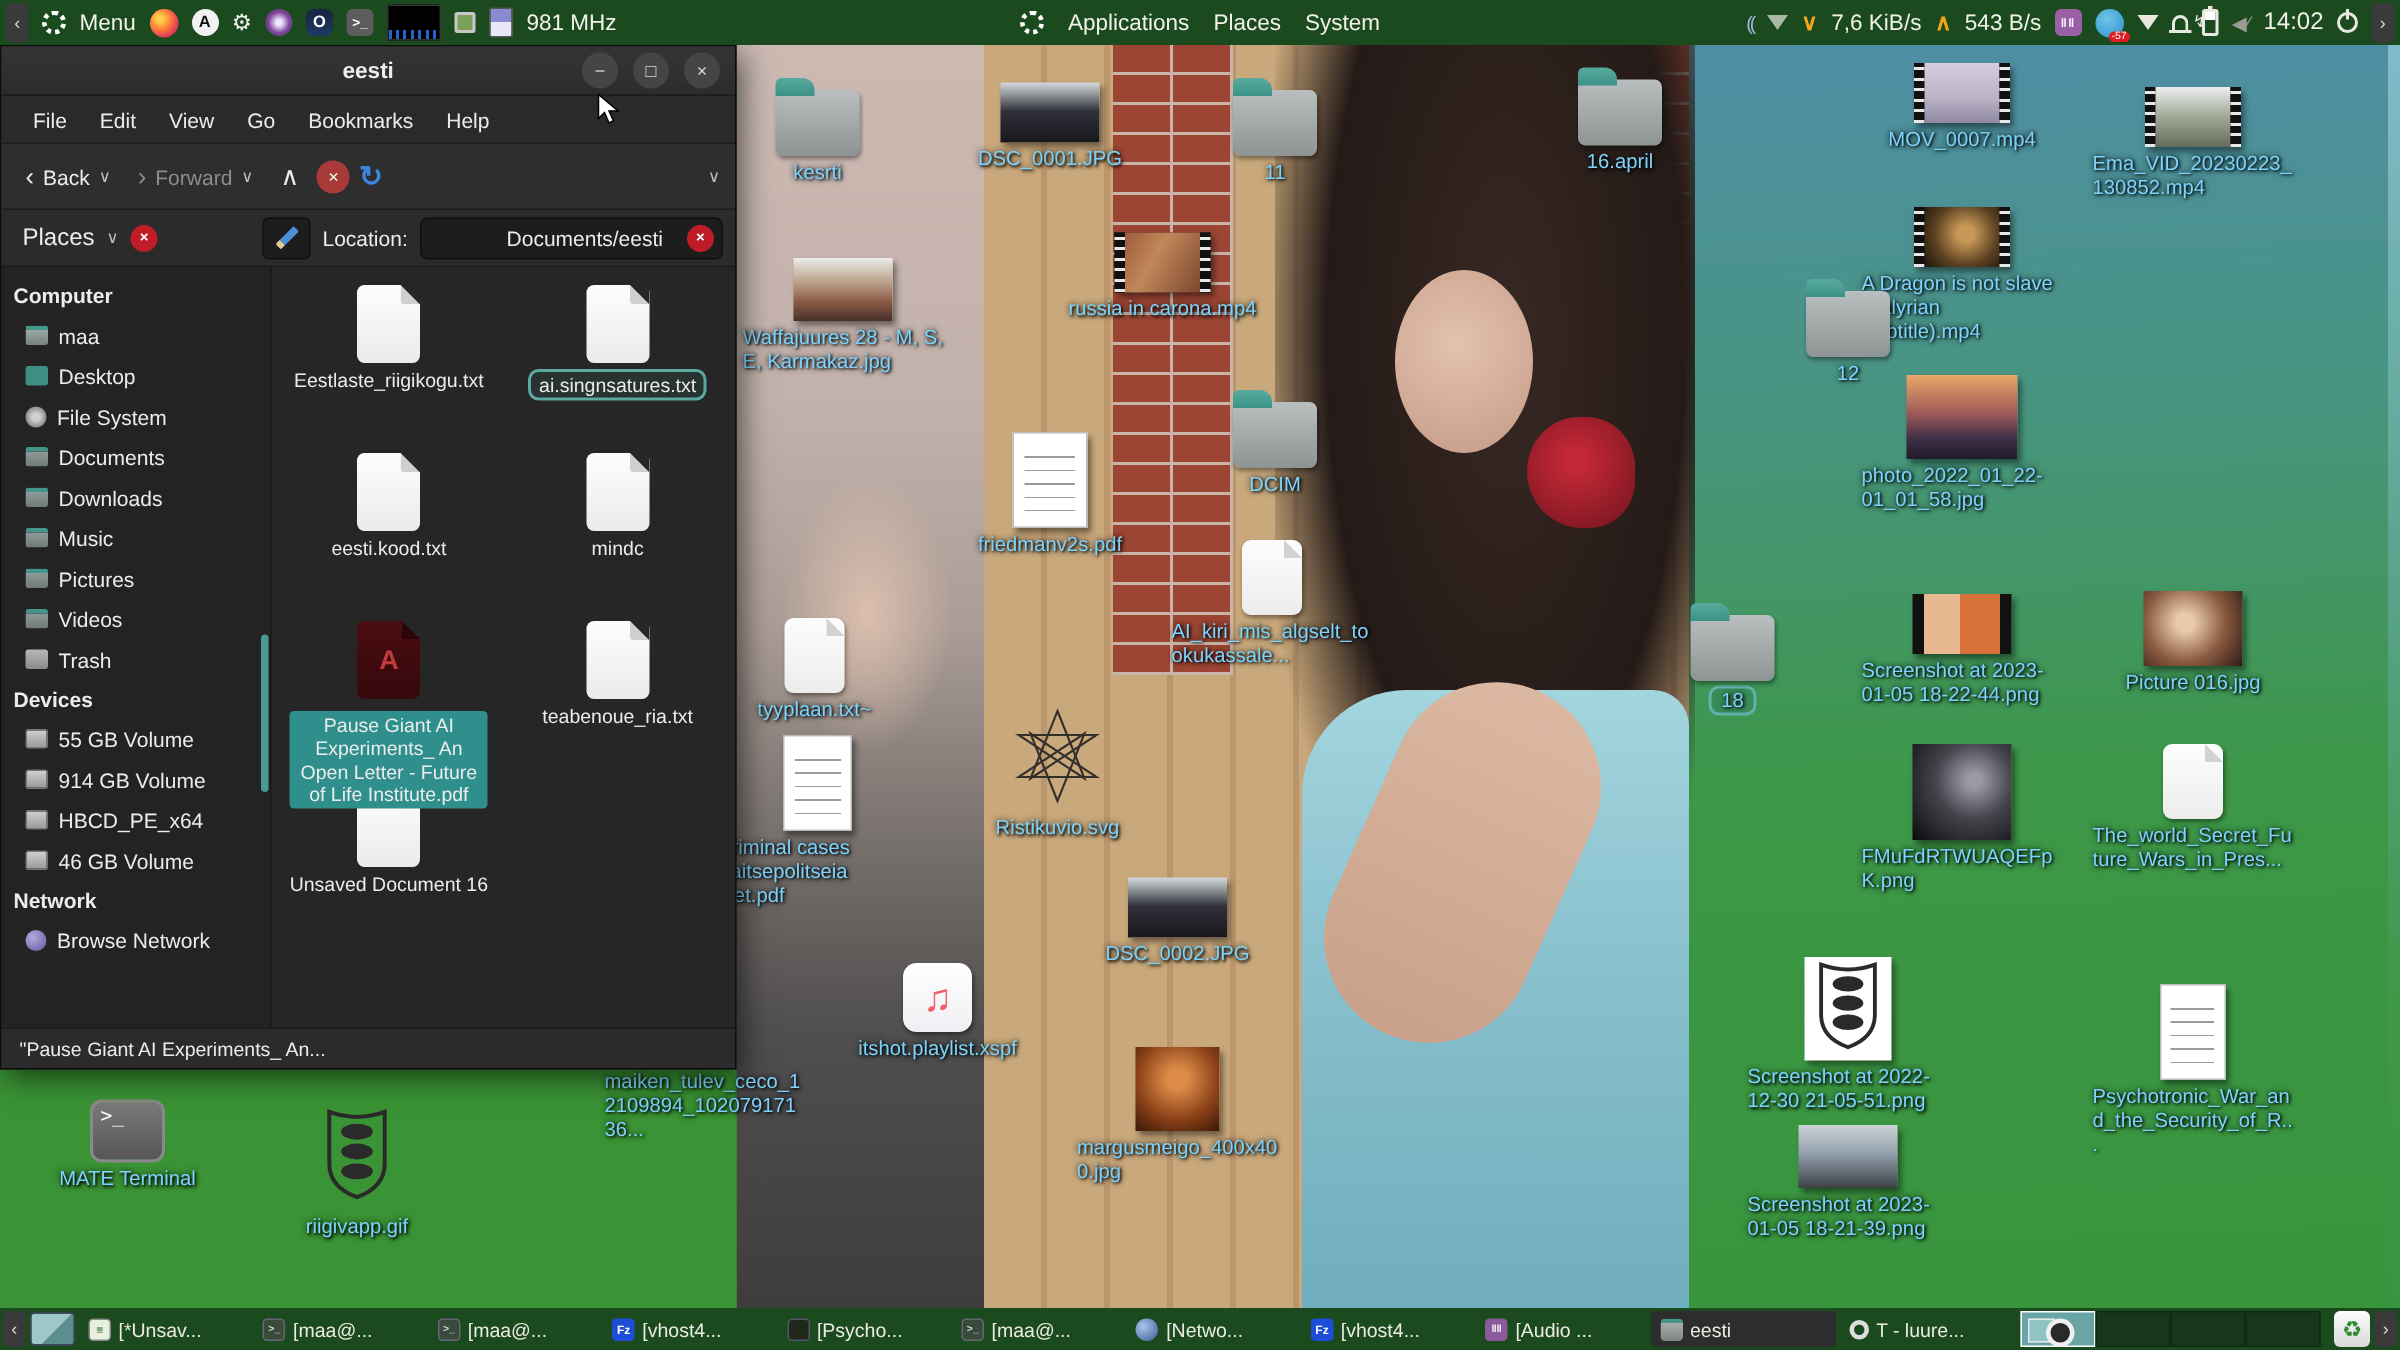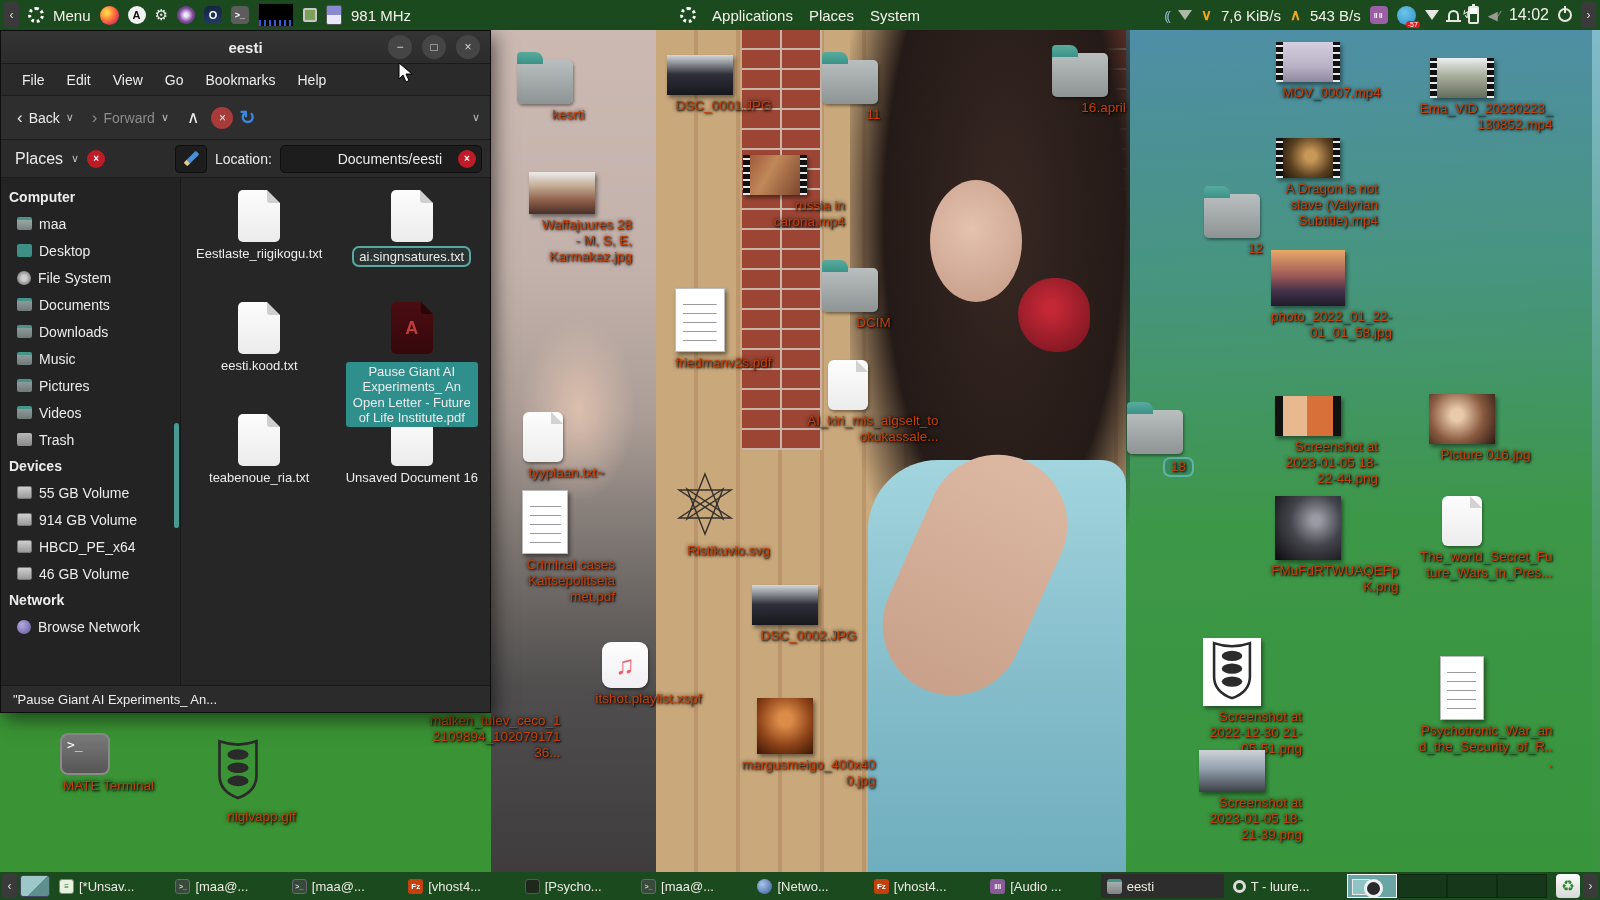--- a/index.html
+++ b/index.html
@@ -114,22 +114,22 @@
   .ficon-txt::after{content:"";position:absolute;top:0;right:0;border-style:solid;border-width:0 13px 13px 0;border-color:#262626 #262626 #cfcfcf #cfcfcf;border-radius:0 0 0 3px;}
   .ficon-pdf{width:42px;height:52px;background:linear-gradient(180deg,#4a0d12,#35080c);border-radius:5px;position:relative;color:#c23a3a;display:flex;align-items:center;justify-content:center;font-weight:bold;font-size:18px;}
   .ficon-pdf::after{content:"";position:absolute;top:0;right:0;border-style:solid;border-width:0 12px 12px 0;border-color:#262626 #262626 #2a0608 #2a0608;}
   .flabel{margin-top:4px;font-size:13px;line-height:1.18;text-align:center;max-width:136px;word-wrap:break-word;}
   .fsel-outline{border:2px solid #5ba8a1;border-radius:7px;padding:1px 5px;background:rgba(60,140,134,.12);}
   .fsel-fill{background:#2e8f8d;border-radius:3px;padding:2px 6px;position:absolute;top:56px;width:132px;z-index:3;}
   .statusbar{height:27px;border-top:1px solid #191919;display:flex;align-items:center;padding:0 12px;font-size:13px;background:#2b2b2b;}
 
   
   .dico{position:absolute;width:140px;display:flex;flex-direction:column;align-items:center;z-index:1;}
-  .dlabel{margin-top:3px;font-size:13.5px;line-height:1.2;color:#c2410c;text-align:right;max-width:134px;word-wrap:break-word;
-    text-shadow:1px 1px 2px #000,0 0 4px rgba(0,0,0,.9);margin-left:47px;}
+  .dlabel{margin-top:3px;font-size:13.5px;line-height:1.2;color:#7dd3fc;text-align:left;max-width:134px;word-wrap:break-word;
+    text-shadow:1px 1px 2px #000,0 0 4px rgba(0,0,0,.9);}
   .dlabel.sel{border:2px solid #5fb3ab;border-radius:7px;padding:0 6px;background:rgba(40,110,105,.25);}
   .ic-folder{width:56px;height:44px;background:linear-gradient(#b9bebe,#8e9393);border-radius:5px;position:relative;margin-top:8px;box-shadow:1px 2px 3px rgba(0,0,0,.4);}
   .ic-folder::before{content:"";position:absolute;left:0;top:-8px;width:26px;height:12px;background:linear-gradient(#58aa9d,#3c9288);border-radius:4px 8px 0 0;}
   .ic-file{width:40px;height:50px;background:linear-gradient(180deg,#fdfdfd,#ececec);border-radius:6px;position:relative;box-shadow:1px 2px 3px rgba(0,0,0,.4);}
   .ic-file::after{content:"";position:absolute;top:0;right:0;border-style:solid;border-width:0 12px 12px 0;border-color:transparent transparent #d2d2d2 #d2d2d2;}
   .thumb{box-shadow:2px 3px 4px rgba(0,0,0,.45);position:relative;}
   .thumb.pg{background:#fff;border:1px solid #bbb;
     background-image:repeating-linear-gradient(180deg,transparent 0 8px,#9a9aa2 8px 9px);background-size:70% 80%;background-position:50% 55%;background-repeat:no-repeat;}
   .vidthumb{position:relative;background:#111;box-shadow:2px 3px 4px rgba(0,0,0,.45);}
   .vidthumb .inner{position:absolute;left:7px;right:7px;top:0;bottom:0;}
@@ -152,21 +152,21 @@
   .ic-termapp{width:50px;height:42px;background:linear-gradient(#7a7a7a,#565656);border:2px solid #8a8a8a;border-radius:8px;color:#fff;font-size:13px;padding:2px 5px;font-family:"DejaVu Sans Mono",monospace;}
   .coat-line{stroke:#2a2a2a;fill:none;stroke-width:2;}
   
   .taskbar{position:absolute;left:0;top:872px;width:1600px;height:28px;background:#1b4a1f;z-index:6;display:flex;align-items:center;gap:3px;padding:0 2px;}
   .tk-btn{height:24px;display:flex;align-items:center;gap:5px;color:#ecebe2;font-size:13px;padding:0 6px;flex:0 1 118px;min-width:0;border-radius:2px;}
   .tk-btn.active{background:#2d2d2d;flex-basis:128px;}
   .tk-btn .lbl{white-space:nowrap;overflow:hidden;text-overflow:ellipsis;}
   .tk-ic{width:15px;height:15px;border-radius:3px;flex:0 0 auto;display:inline-flex;align-items:center;justify-content:center;font-size:8px;font-weight:bold;}
   .tki-text{background:#e8f0e0;color:#2a6a2a;border:1px solid #888;}
   .tki-terminal{background:#3a4a3a;color:#cde;border:1px solid #667;font-size:7px;}
-  .tki-filezilla{background:#c2410c;color:#fff;}
+  .tki-filezilla{background:#1d4ed8;color:#fff;}
   .tki-doc{background:#20281c;color:#9ab;border:1px solid #556;}
   .tki-network{background:radial-gradient(circle at 35% 35%,#a8c4e8,#3a5a9a);border-radius:50%;}
   .tki-audio{background:#8a5a9a;color:#fff;font-size:7px;}
   .tki-folder{background:linear-gradient(#a8adad,#7e8383);border-top:3px solid #44968b;}
   .tki-opera{background:transparent;border:3px solid #ddd;border-radius:50%;width:13px;height:13px;}
   .showdesk{width:30px;height:22px;background:linear-gradient(135deg,#9ec8c8 0 55%,#5e8f8f 55%);border:1px solid #446;border-radius:3px;}
   .wsw{display:flex;height:24px;margin-left:4px;}
   .ws{width:50px;height:24px;background:#16371a;border:1px solid #0e2a11;position:relative;}
   .ws.active{background:#69a5a5;border:1px solid #fff;}
   .ws.active::before{content:"";position:absolute;left:4px;top:4px;width:16px;height:14px;background:#8fc4c4;border:1px solid #e8e8e8;}
@@ -505,20 +505,24 @@
           </div>
           <div class="fitem">
             <div class="ficon-txt"></div>
             <div class="flabel fsel-outline">ai.singnsatures.txt</div>
           </div>
           <div class="fitem">
             <div class="ficon-txt"></div>
             <div class="flabel">eesti.kood.txt</div>
           </div>
           <div class="fitem">
+            <div class="ficon-txt"></div>
+            <div class="flabel">mindc</div>
+          </div>
+          <div class="fitem">
             <div class="ficon-pdf">A</div>
             <div class="flabel fsel-fill">Pause Giant AI Experiments_ An Open Letter - Future of Life Institute.pdf</div>
           </div>
           <div class="fitem">
             <div class="ficon-txt"></div>
             <div class="flabel">teabenoue_ria.txt</div>
           </div>
           <div class="fitem">
             <div class="ficon-txt"></div>
             <div class="flabel">Unsaved Document 16</div>

